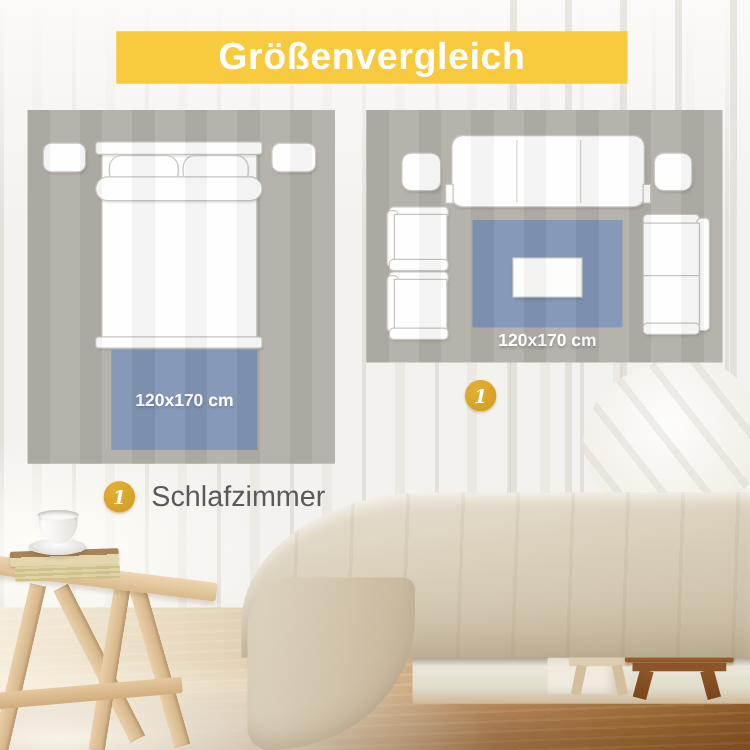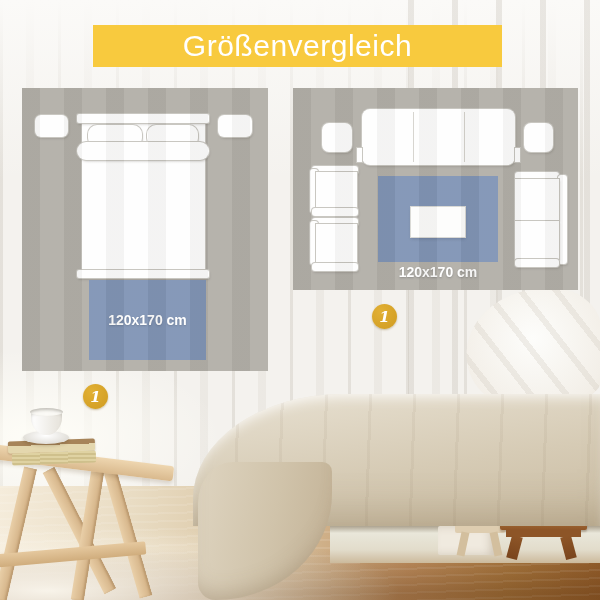--- a/index.html
+++ b/index.html
@@ -73,21 +73,21 @@
     background:radial-gradient(ellipse at 50% 35%,#ffffff,#dcd9d2 85%);box-shadow:0 2px 3px rgba(90,70,40,.25);}
   .cup{left:31px;top:411px;width:31px;height:24px;
     border-radius:4px 4px 15px 15px / 4px 4px 18px 18px;
     background:linear-gradient(90deg,#ffffff,#e9e6df 85%);box-shadow:inset 0 3px 3px rgba(150,145,135,.4);}
   .cup::before{content:"";position:absolute;left:-1px;top:-3px;width:33px;height:8px;border-radius:50%;
     background:#fbfaf6;box-shadow:inset 0 2px 3px rgba(140,135,125,.5);}
 
   
   .banner{left:93px;top:25px;width:409px;height:42px;background:#f8ca3e;
     display:flex;align-items:center;justify-content:center;}
-  .banner-title{color:#ffffff;font-size:30px;font-weight:normal;letter-spacing:.5px;}
+  .banner-title{color:#ffffff;font-size:30px;font-weight:bold;letter-spacing:.5px;}
 
   .panel{background:#b2afa8;}
   .panel::after{content:"";position:absolute;inset:0;pointer-events:none;
     background:repeating-linear-gradient(90deg,rgba(55,50,42,.05) 0 18px,rgba(255,255,255,.05) 18px 42px);}
   .panel-left{left:22px;top:88px;width:246px;height:283px;}
   .panel-right{left:293px;top:88px;width:285px;height:202px;}
 
   .furn{position:absolute;background:#fefefe;
     box-shadow:0 0 0 1px #c6c4be,1px 2px 2px rgba(70,65,58,.18);}
 
@@ -222,18 +222,19 @@
       <div class="furn ls-arm bottom"></div>
     </div>
     <div class="abs rug-right">
       <div class="coffee-table"></div>
     </div>
     <div class="abs rug-label-right">120x170 cm</div>
   </div>
 
   <div class="caption caption-bedroom">
     <span class="badge">1</span>
+    <span class="caption-label">Schlafzimmer</span>
   </div>
   <div class="caption caption-livingroom">
     <span class="badge">1</span>
   </div>
 
 </div>
 
 </body></html>

